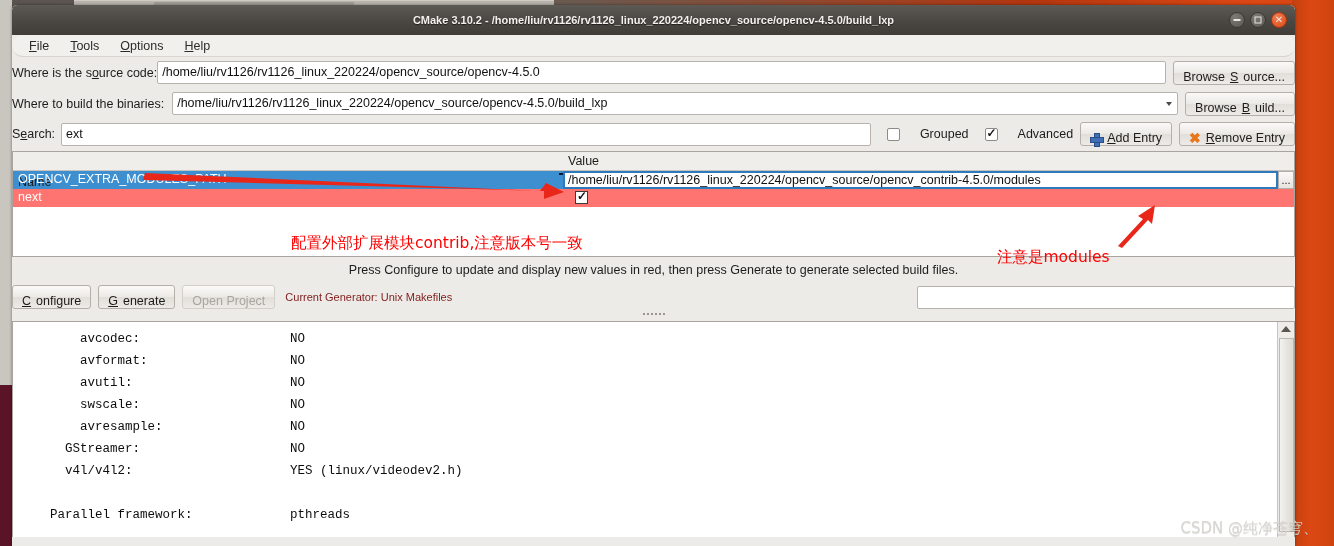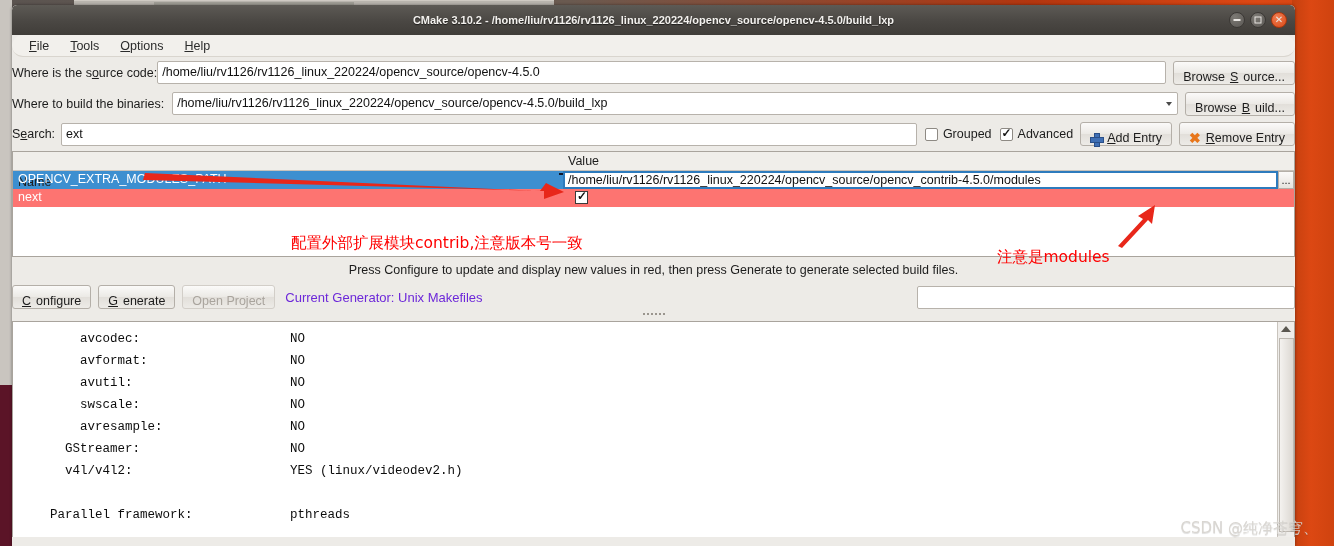--- a/index.html
+++ b/index.html
@@ -117,21 +117,21 @@
     border: 1px solid #b4afa8; border-radius: 3px;
     font-size: 12.5px; color: #1c1c1c; white-space: nowrap;
     display: flex; align-items: flex-end; gap: 5px; cursor: default;
   }
   .btn u { text-decoration: underline; }
   .btn.disabled { color: #a9a49d; }
 
   
   #searchrow { height: 30px; gap: 0; }
   #search-input { flex: 1; margin-left: 6px; }
-  .chkwrap { display:flex; align-items:center; gap:5px; margin-left: 8px; font-size:12.5px; color:#1c1c1c; white-space:nowrap;}
+  .chkwrap { display:flex; align-items:center; gap:20px; margin-left: 16px; font-size:12.5px; color:#1c1c1c; white-space:nowrap;}
   .chk {
     width: 13px; height: 13px; background: #fff;
     border: 1px solid #8e8a84; border-radius: 2px;
     position: relative;
   }
   .chk.on::after {
     content: "✓"; position:absolute; left:1px; top:-3px;
     font-size: 12px; color: #151515; font-weight: bold;
   }
   .plus-ico {
@@ -189,21 +189,21 @@
     position: absolute; color: #fe0000; font-size: 15.5px; white-space: nowrap;
     font-family: "DejaVu Sans", sans-serif;
   }
 
   
   #hint {
     text-align: center; font-size: 12.5px; color: #1c1c1c;
     padding: 6px 0 5px 0;
   }
   #btnrow { display:flex; align-items:center; height: 30px; }
-  #gen-label { font-size: 13px; color:#6d28d9; margin-left: 10px; white-space:nowrap; }
+  #gen-label { font-size: 11px; color:#7f1d1d; margin-left: 10px; white-space:nowrap; }
   #gen-field {
     margin-left: auto; width: 378px; height: 23px;
     background:#fff; border:1px solid #b7b2ab; border-radius:2px;
   }
 
   
   #logbox {
     margin-top: 4px; height: 216px;
     border: 1px solid #a9a49d; border-bottom: none;
     background: #fff; position: relative; overflow: hidden;

